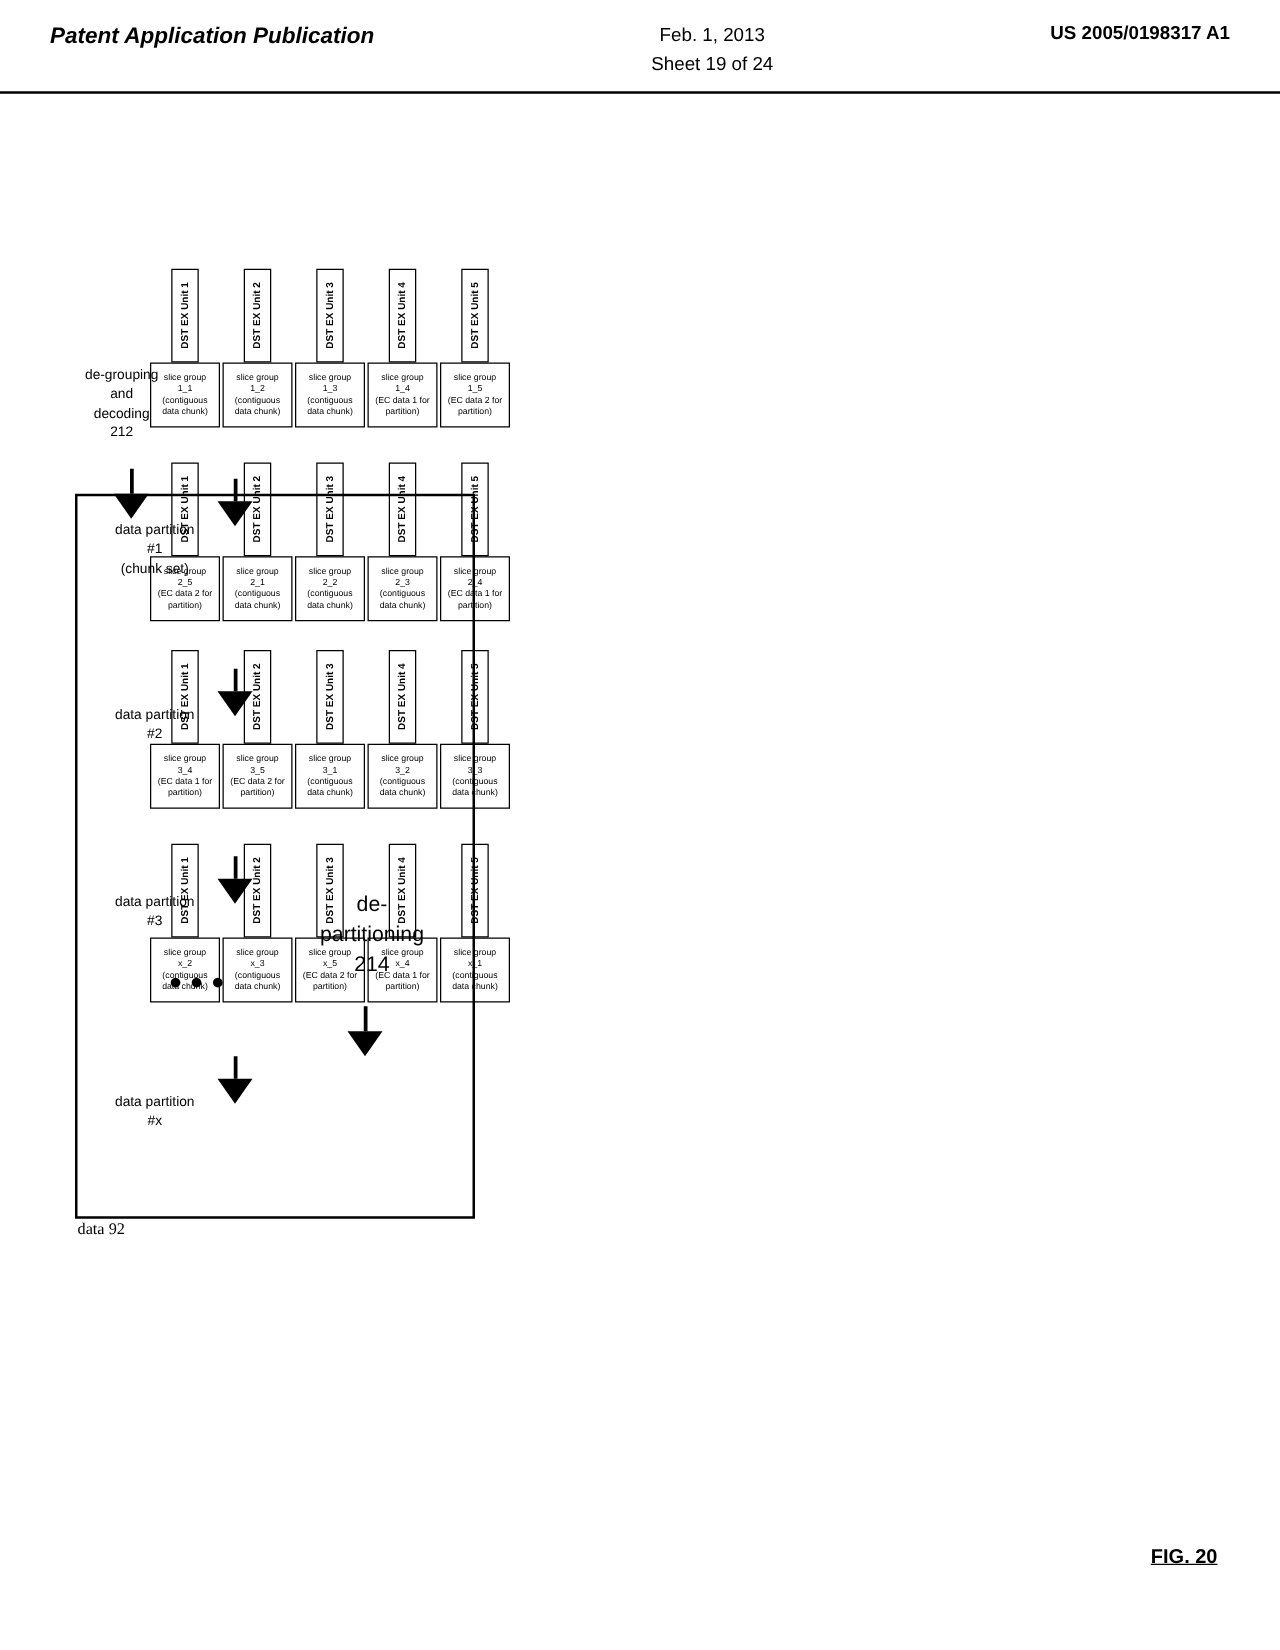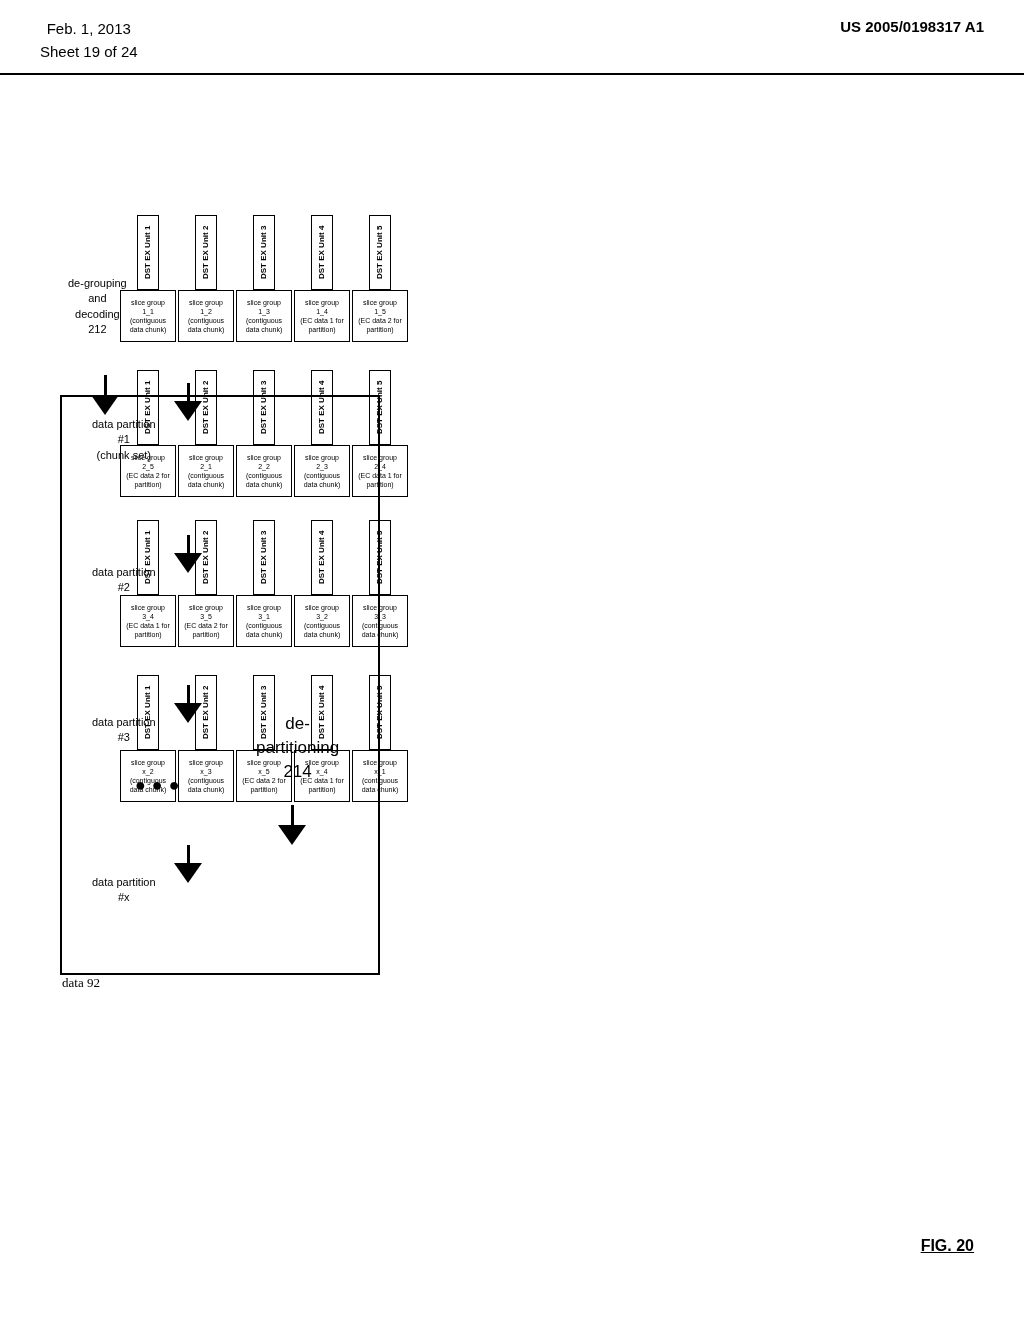--- a/index.html
+++ b/index.html
@@ -67,33 +67,34 @@
       left: 30px;
       top: 570px;
       font-size: 13px;
       font-family: Liberation Serif, serif;
     }
   </style>
 </head>
 <body>
 
 <div class="header">
+  <div class="header-left">Patent Application Publication</div>
   <div class="header-center">
     <span>Feb. 1, 2013</span><br>
     <span>Sheet 19 of 24</span>
   </div>
   <div class="header-right">US 2005/0198317 A1</div>
 </div>
 
 <div class="main-content">
 
   <div class="data-box"></div>
   <div class="data-label" style="position:absolute;left:62px;top:900px;font-size:13px;">data 92</div>
 
-  <div style="position:absolute;left:68px;top:201px;font-size:11px;text-align:center;line-height:1.4;">
+  <div style="position:absolute;left:68px;top:218px;font-size:11px;text-align:center;line-height:1.4;">
     de-grouping<br>and<br>decoding<br>212
   </div>
 
   <div style="position:absolute;left:91px;top:300px;">
     <div style="width:3px;height:20px;background:#000;margin:0 auto;"></div>
     <div style="width:0;height:0;border-left:14px solid transparent;border-right:14px solid transparent;border-top:20px solid #000;"></div>
   </div>
 
   <div style="position:absolute;left:256px;top:637px;font-size:17px;text-align:center;line-height:1.4;">
     de-<br>partitioning<br>214

